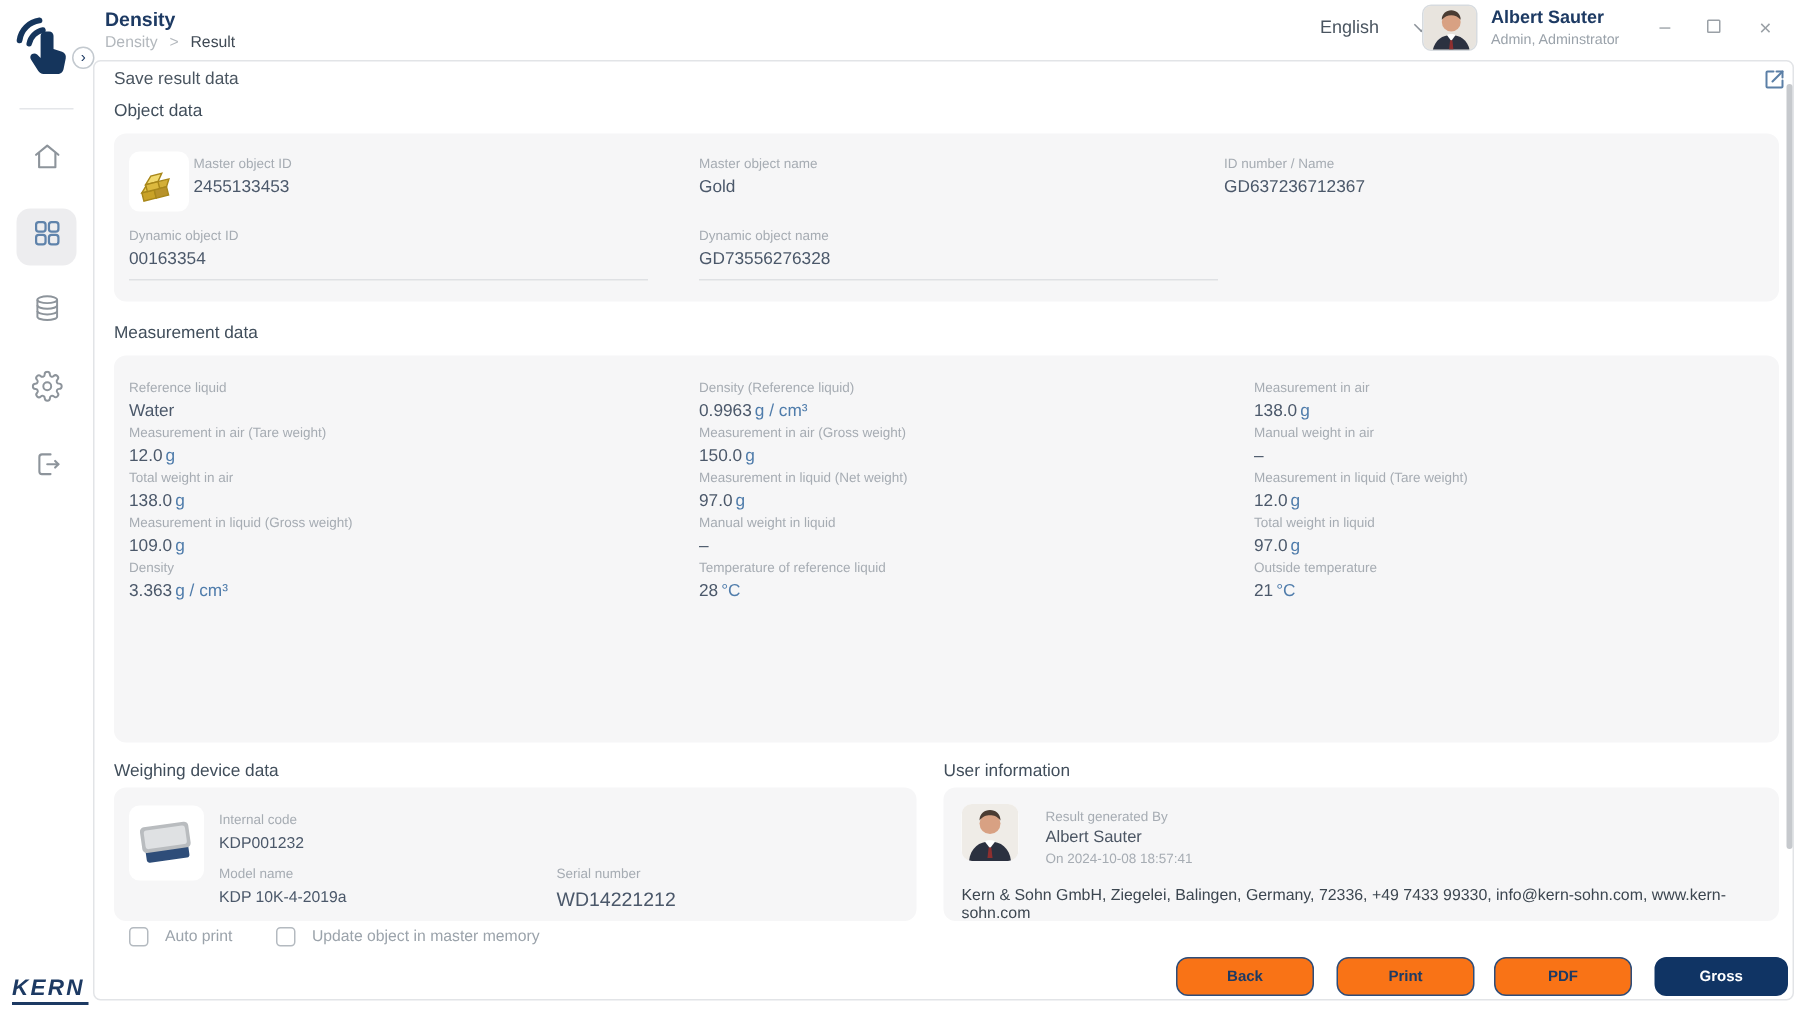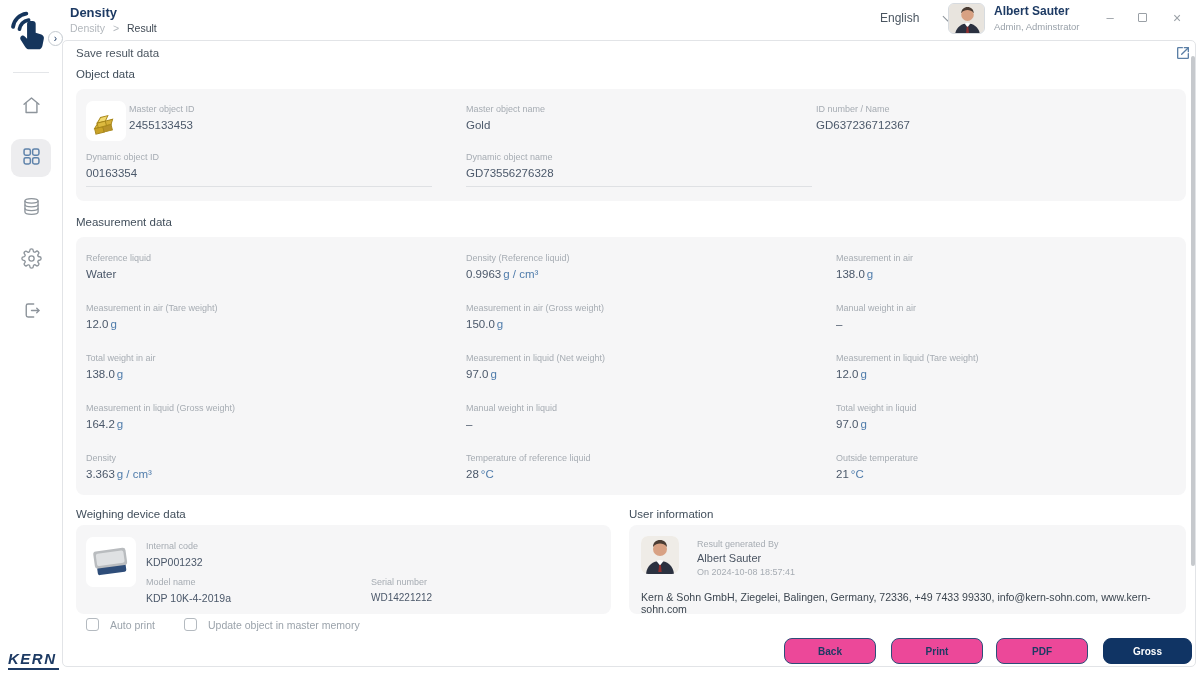--- a/index.html
+++ b/index.html
@@ -47,39 +47,39 @@
   .f-label { font-size:9px; color:#a6acb3; }
   .f-value { font-size:11.5px; color:#4b586a; margin-top:5px; font-weight:500; }
   .f-value .unit { color:#4f7cab; margin-left:2px; }
   .underlined { border-bottom:1px solid #dfe1e4; padding-bottom:7px; }
 
   
   .obj-icon { position:absolute; left:10px; top:12px; width:40px; height:40px; background:#fff; border-radius:7px; display:flex; align-items:center; justify-content:center; }
   .obj-f { position:absolute; }
 
   
-  .m-grid { position:absolute; inset:0; padding:16px 10px; display:grid; grid-template-columns:380px 370px 1fr; grid-auto-rows:30px; row-gap:20px; }
+  .m-grid { position:absolute; inset:0; padding:16px 10px; display:grid; grid-template-columns:380px 370px 1fr; grid-auto-rows:30px; }
 
   
   .dev-img { position:absolute; left:10px; top:12px; width:50px; height:50px; background:#fff; border-radius:7px; display:flex; align-items:center; justify-content:center; }
   .dev-f { position:absolute; }
 
   
   .ui-avatar { position:absolute; left:12px; top:11px; width:38px; height:38px; border-radius:7px; overflow:hidden; background:#fff; }
   .ui-label { position:absolute; left:68px; top:14px; font-size:9px; color:#a6acb3; }
   .ui-name { position:absolute; left:68px; top:27px; font-size:11px; font-weight:500; color:#4b5563; }
   .ui-date { position:absolute; left:68px; top:42px; font-size:9px; color:#a6acb3; }
   .ui-company { position:absolute; left:12px; top:66px; width:540px; font-size:10.6px; color:#3c4650; }
 
   
   .chk-row { position:absolute; top:577px; left:23px; display:flex; align-items:center; gap:29px; }
-  .chk { display:flex; align-items:center; gap:11px; cursor:pointer; }
+  .chk { display:flex; align-items:flex-start; gap:11px; cursor:pointer; }
   .chk .box { width:13px; height:13px; border:1.5px solid #b4bac0; border-radius:3px; background:#fff; }
   .chk .lbl { font-size:10.5px; color:#9ba3ab; }
-  .btn { position:absolute; top:597px; height:26px; border-radius:8px; border:1px solid #2e4d79; background:#ec4899;
+  .btn { position:absolute; top:597px; height:26px; border-radius:8px; border:1px solid #2e4d79; background:#f97316;
          color:#1d3a63; font-size:10px; font-weight:bold; font-family:"Liberation Sans",sans-serif; cursor:pointer; }
   .btn.primary { background:#103464; border-color:#103464; color:#fff; }
 </style>
 </head>
 <body>
 
 <div class="sidebar">
   <div class="logo">
     <svg viewBox="0 0 48 52" width="44" height="50">
       <path d="M20 7C12.5 8 6.5 14 5.5 21.5" fill="none" stroke="#15355c" stroke-width="4.2" stroke-linecap="round"></path>
@@ -250,21 +250,21 @@
       <div>
           <div class="f-label">Measurement in liquid (Net weight)</div>
           <div class="f-value"><span>97.0</span><span class="unit">g</span></div>
         </div>
       <div>
           <div class="f-label">Measurement in liquid (Tare weight)</div>
           <div class="f-value"><span>12.0</span><span class="unit">g</span></div>
         </div>
       <div>
           <div class="f-label">Measurement in liquid (Gross weight)</div>
-          <div class="f-value"><span>164.2</span><span class="unit">g</span></div>
+          <div class="f-value"><span>109.0</span><span class="unit">g</span></div>
         </div>
       <div>
           <div class="f-label">Manual weight in liquid</div>
           <div class="f-value"><span>–</span><span class="unit"></span></div>
         </div>
       <div>
           <div class="f-label">Total weight in liquid</div>
           <div class="f-value"><span>97.0</span><span class="unit">g</span></div>
         </div>
       <div>
@@ -296,21 +296,21 @@
     <div class="dev-f" style="left:70px; top:16px;">
       <div class="f-label">Internal code</div>
       <div class="f-value" style="font-size:10.5px">KDP001232</div>
     </div>
     <div class="dev-f" style="left:70px; top:52px;">
       <div class="f-label">Model name</div>
       <div class="f-value" style="font-size:10.5px">KDP 10K-4-2019a</div>
     </div>
     <div class="dev-f" style="left:295px; top:52px;">
       <div class="f-label">Serial number</div>
-      <div class="f-value" style="font-size:10px">WD14221212</div>
+      <div class="f-value" style="font-size:13px">WD14221212</div>
     </div>
   </div>
 
   <div class="sec-title" style="left:566px; top:467px;">User information</div>
   <div class="card" style="left:566px; top:484px; width:557px; height:89px;">
     <div class="ui-avatar">
       <svg viewBox="0 0 38 38" width="38" height="38">
         <rect width="38" height="38" fill="#efece7"></rect>
         <circle cx="19" cy="13" r="7" fill="#d8a183"></circle>
         <path d="M12 11c0-4.5 3.2-7 7-7s7 2.5 7 7c-2.2-2.7-4.3-3.5-7-3.5s-4.8.8-7 3.5z" fill="#4a3c33"></path>

